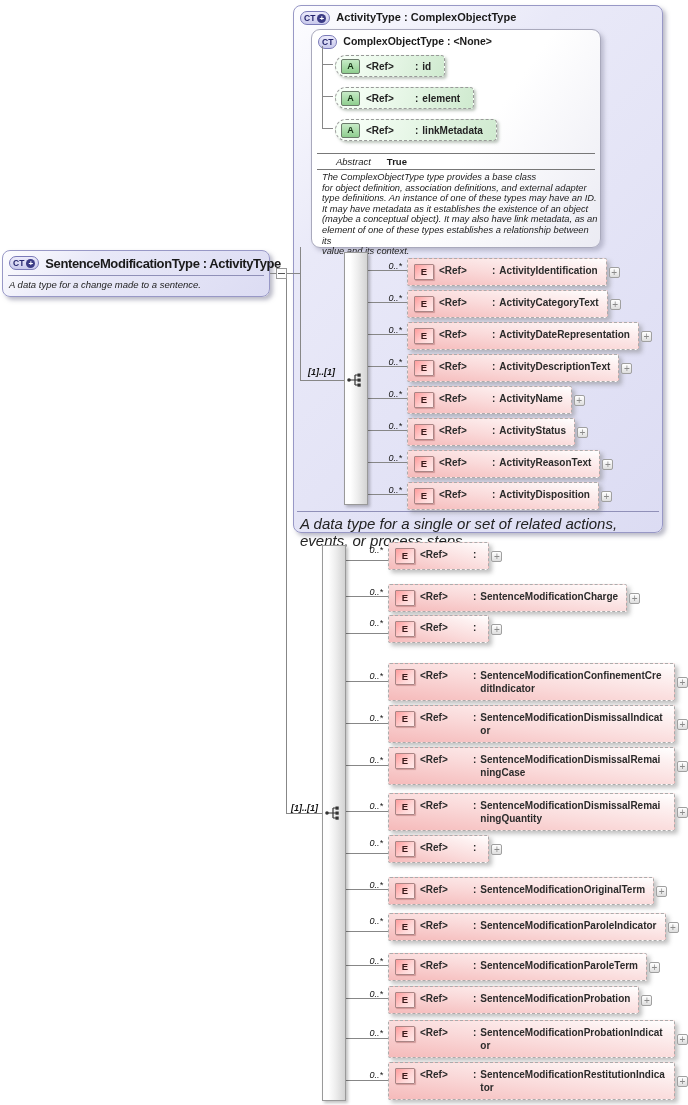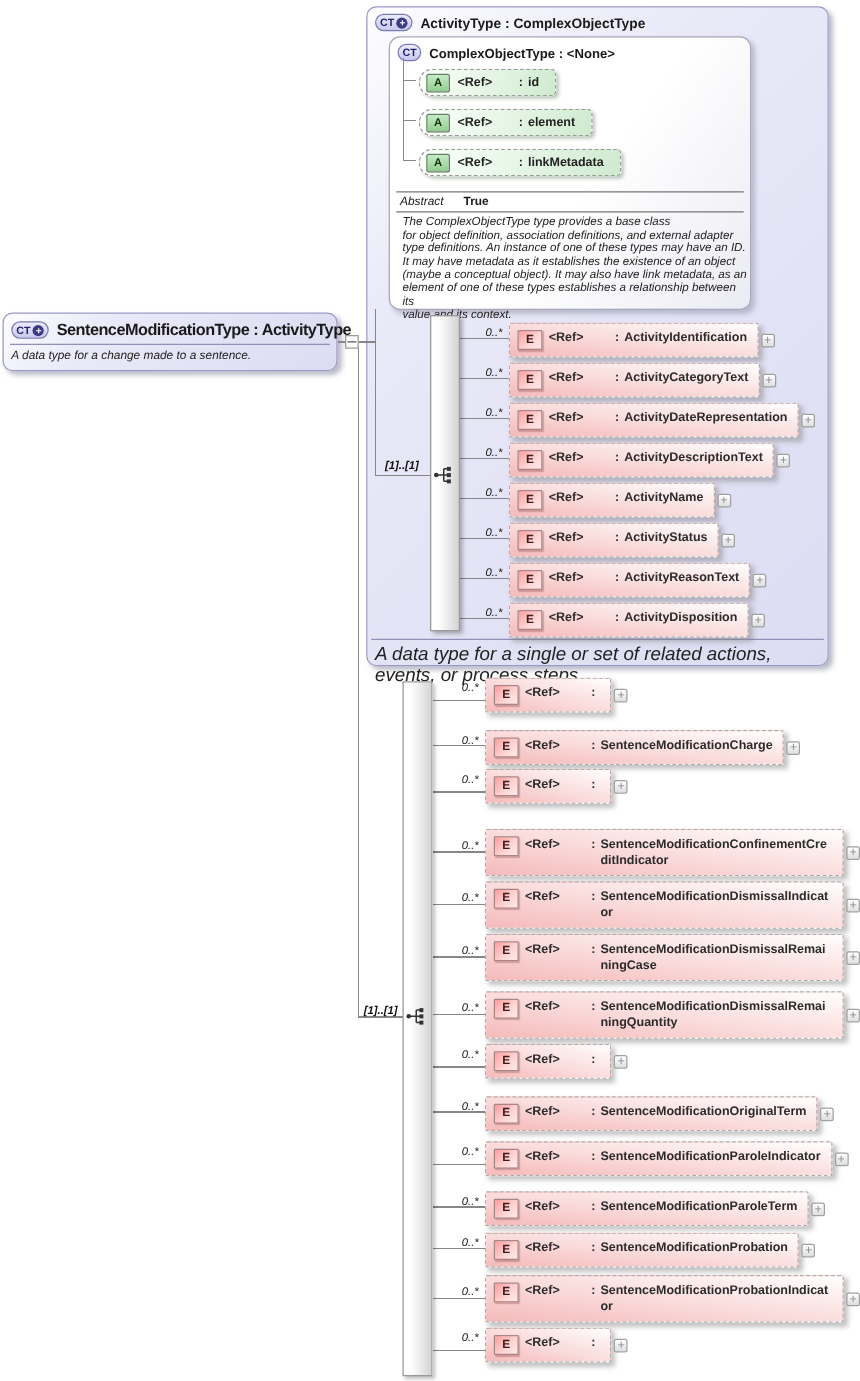--- a/index.html
+++ b/index.html
@@ -4,21 +4,21 @@
 <style>
   html,body{margin:0;padding:0;background:#fff;}
   .canvas{position:relative;width:688px;height:1105px;background:#fff;overflow:hidden;
           font-family:"Liberation Sans",sans-serif;color:#1a1a1a;}
   svg.wires{position:absolute;left:0;top:0;z-index:2;}
 
   
   .typebox{position:absolute;z-index:1;border:1px solid #9898c6;border-radius:8px;
     background:linear-gradient(135deg,#fdfdff 0%,#e9e9f8 30%,#dcdcf3 100%);
     box-shadow:3px 3px 4px rgba(120,120,145,.5);box-sizing:border-box;}
-  .hdr{display:flex;align-items:flex-end;gap:6px;padding:5px 7px 3px 6px;white-space:nowrap;}
+  .hdr{display:flex;align-items:flex-start;gap:6px;padding:5px 7px 3px 6px;white-space:nowrap;}
   .title{font-size:13px;font-weight:bold;letter-spacing:-0.4px;}
   .inline-sep{border-top:1px solid #9090b8;margin:1px 5px 0 5px;}
   .desc{font-style:italic;font-size:9.5px;color:#222;padding:3px 7px 4px 6px;}
 
   .badge-ct{display:inline-flex;align-items:center;gap:2px;flex:none;
     border:1.5px solid #7a7ab8;border-radius:7px;background:linear-gradient(#ecebfb,#c9c9ec);
     padding:0 3px;height:12px;font-size:8.5px;font-weight:bold;color:#23236b;line-height:12px;}
   .pc{width:9px;height:9px;border-radius:50%;background:#3b3b85;color:#fff;
     font-size:8px;line-height:9px;text-align:center;font-weight:bold;}
 
@@ -34,21 +34,21 @@
     background:linear-gradient(110deg,#f7fff7 10%,#ddf1dd 70%,#cfeacf 100%);
     box-shadow:2px 2px 3px rgba(110,130,110,.45);
     font-size:10px;font-weight:bold;color:#222;box-sizing:border-box;}
   .badge-a{flex:none;width:17px;height:13px;margin-right:6px;border:1px solid #6b7b6b;
     background:linear-gradient(#c6ebc6,#8fce8f);color:#143014;font-size:9px;font-weight:bold;
     text-align:center;line-height:12px;border-radius:2px;}
   .refcol{flex:none;width:49px;}
 
   .abs-row{position:absolute;top:123px;left:5px;width:278px;border-top:1px solid #777;
     border-bottom:1px solid #777;padding:2px 3px;display:flex;gap:16px;box-sizing:border-box;}
-  .abs-label{font-style:italic;font-size:9.5px;}
+  .abs-label{font-style:italic;font-size:9.5px;margin-left:16px;}
   .abs-value{font-weight:bold;font-size:9.5px;}
   .inner-desc{position:absolute;top:142px;left:10px;width:277px;font-style:italic;
     font-size:9.3px;line-height:10.6px;color:#222;}
 
   
   .seqbar{position:absolute;width:24px;z-index:2;border:1px solid #999;box-sizing:border-box;
     background:linear-gradient(to right,#fefefe 25%,#efefef 55%,#d3d3d3 100%);
     box-shadow:2px 2px 3px rgba(0,0,0,.25);}
   .seq-icon{position:absolute;z-index:4;}
   .card-label{position:absolute;z-index:3;font-size:9px;font-style:italic;font-weight:bold;color:#111;}
@@ -397,17 +397,18 @@
         <span class="ename">SentenceModificationProbationIndicator</span>
       </span>
     <span class="plus">+</span>
   </div>
   <div class="el-row two" style="left:388px;top:1062px;">
     <span class="occ">0..*</span>
     <span class="el-card">
         <span class="badge-e">E</span>
         <span class="refcol">&lt;Ref&gt;</span>
         <span class="colon">:</span>
+        <span class="ename">SentenceModificationRestitutionIndicator</span>
       </span>
     <span class="plus">+</span>
   </div>
 
 </div>
 
 </body></html>

